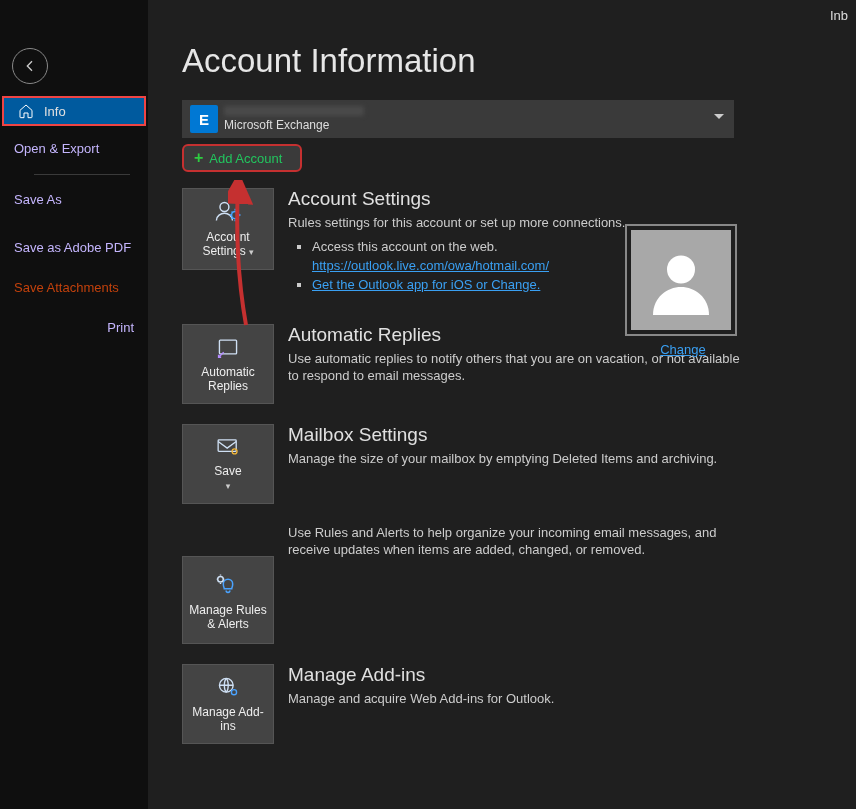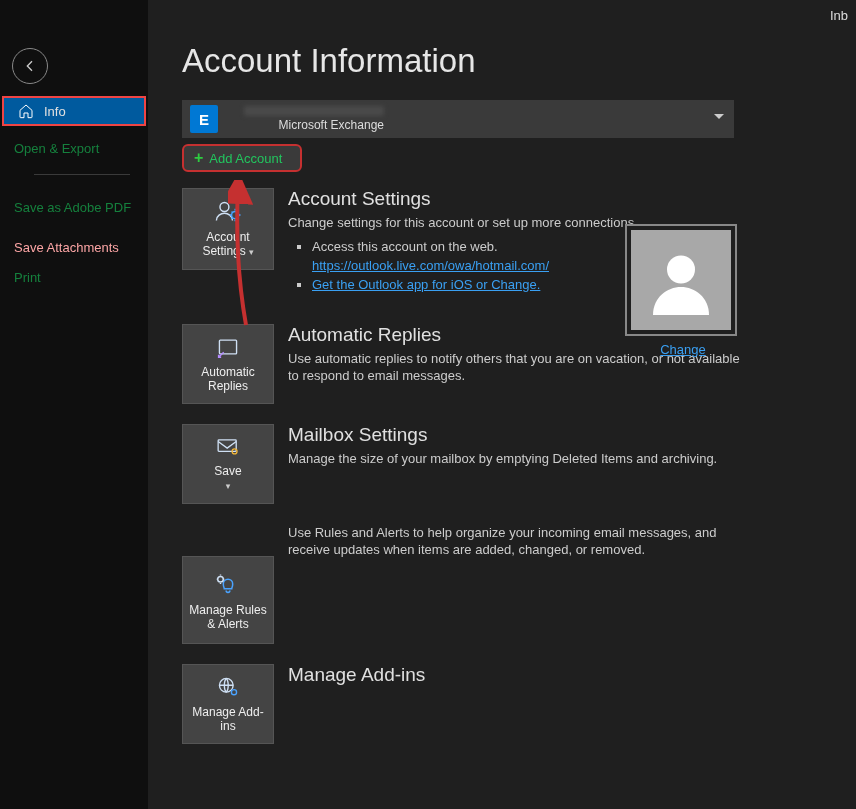--- a/index.html
+++ b/index.html
@@ -42,22 +42,22 @@
       cursor: pointer;
     }
     .nav-item.selected {
       background: #005a9e;
       border: 2px solid #ef4444;
       margin: 0 2px;
       font-weight: 500;
     }
     .nav-item.selected svg { margin-right: 10px; stroke: #fff; fill: none; stroke-width: 1.5;}
     .nav-group { padding: 6px 14px; }
-    .nav-label { font-size: 13px; color: #15803d; line-height: 18px; cursor: pointer; }
-    .nav-label.disabled { color: #fca5a5; cursor: default; }
+    .nav-label { font-size: 13px; color: #c4b5fd; line-height: 18px; cursor: pointer; }
+    .nav-label.disabled { color: #c2410c; cursor: default; }
     .nav-divider { border-top: 1px solid #3a3a3a; margin: 10px 18px 10px 34px; }
 
     .topright {
       position: absolute;
       top: 8px; right: 8px;
       font-size: 13px;
       color: #ddd;
     }
 
     .main {
@@ -86,21 +86,21 @@
       width: 28px; height: 28px;
       background: #0078d4;
       color: #fff;
       display: flex;
       align-items: center;
       justify-content: center;
       font-weight: bold;
       font-size: 15px;
       border-radius: 2px;
     }
-    .account-info { margin-left: 26px; display: flex; flex-direction: column; justify-content: center; text-align: right; }
+    .account-info { margin-left: 6px; display: flex; flex-direction: column; justify-content: center; }
     .account-email-redact {
       width: 140px; height: 10px;
       background: #4a4a4a;
       border-radius: 2px;
       filter: blur(2px);
       margin-bottom: 2px;
     }
     .account-type { font-size: 12px; color: #ddd; }
     .account-dd-arrow {
       position: absolute;
@@ -188,27 +188,30 @@
   <div class="nav-item selected">
     <svg width="16" height="16" viewBox="0 0 24 24">
         <path d="M3 11l9-8 9 8v10a1 1 0 0 1-1 1h-5v-7h-6v7H4a1 1 0 0 1-1-1z"></path>
       </svg>
     <span>Info</span>
   </div>
   <div class="nav-group" style="margin-top:8px;">
     <div class="nav-label">Open &amp; Export</div>
   </div>
   <div class="nav-divider"></div>
+  <div class="nav-group">
+    <div class="nav-label">Save As</div>
+  </div>
   <div class="nav-group" style="margin-top:18px;">
     <div class="nav-label">Save as Adobe PDF</div>
   </div>
   <div class="nav-group" style="margin-top:10px;">
     <div class="nav-label disabled">Save Attachments</div>
   </div>
-  <div class="nav-group" style="margin-top:0;">
+  <div class="nav-group" style="margin-top:10px;text-align:right;">
     <div class="nav-label">Print</div>
   </div>
 </div>
 
 <div class="main">
   <div class="page-title">Account Information</div>
 
   <div class="account-bar">
     <div class="exchange-logo">E</div>
     <div class="account-info">
@@ -228,21 +231,21 @@
       <svg viewBox="0 0 32 28">
           <circle cx="12" cy="9" r="5"></circle>
           <path d="M3 24c0-5 5-8 9-8s9 3 9 8"></path>
           <circle cx="24" cy="18" r="4" stroke="#4aa3ff"></circle>
           <path stroke="#4aa3ff" d="M24 13v-2M24 25v-2M28 18h2M18 18h2M27 15l1-1M20 22l1-1M27 21l1 1M20 14l1 1"></path>
         </svg>
       <div class="tile-label"><span>Account Settings</span> <span class="arrow-down">▾</span></div>
     </div>
     <div class="content">
       <h3>Account Settings</h3>
-      <p>Change settings for this account or set up more connections.</p>
+      <p>Rules settings for this account or set up more connections.</p>
       <ul>
         <li>
           <span>Access this account on the web.</span><br>
           <a>https://outlook.live.com/owa/hotmail.com/</a>
         </li>
         <li><a>Get the Outlook app for iOS or Change.</a></li>
       </ul>
     </div>
   </div>
 
@@ -293,20 +296,21 @@
     <div class="tile" style="height:80px;">
       <svg viewBox="0 0 32 28">
           <circle cx="14" cy="12" r="8"></circle>
           <path d="M6 12h16M14 4c3 3 3 13 0 16M14 4c-3 3-3 13 0 16"></path>
           <circle cx="23" cy="20" r="3" stroke="#4aa3ff"></circle>
         </svg>
       <div class="tile-label">Manage Add-ins</div>
     </div>
     <div class="content">
       <h3>Manage Add-ins</h3>
+      <p>Manage and acquire Web Add-ins for Outlook.</p>
     </div>
   </div>
 </div>
 
 <div class="avatar-wrap">
   <div class="avatar-frame">
     <div class="inner">
       <svg width="70" height="70" viewBox="0 0 40 40">
           <circle cx="20" cy="14" r="8" fill="#fff"></circle>
           <path d="M4 40c0-10 8-16 16-16s16 6 16 16z" fill="#fff"></path>

